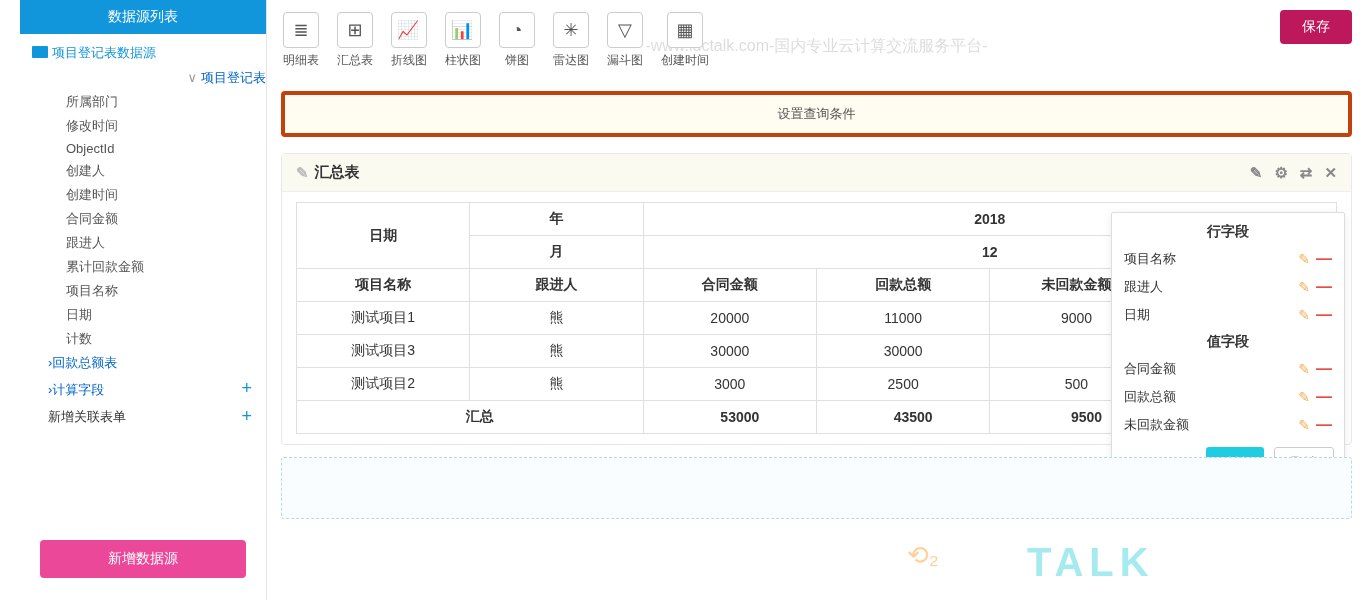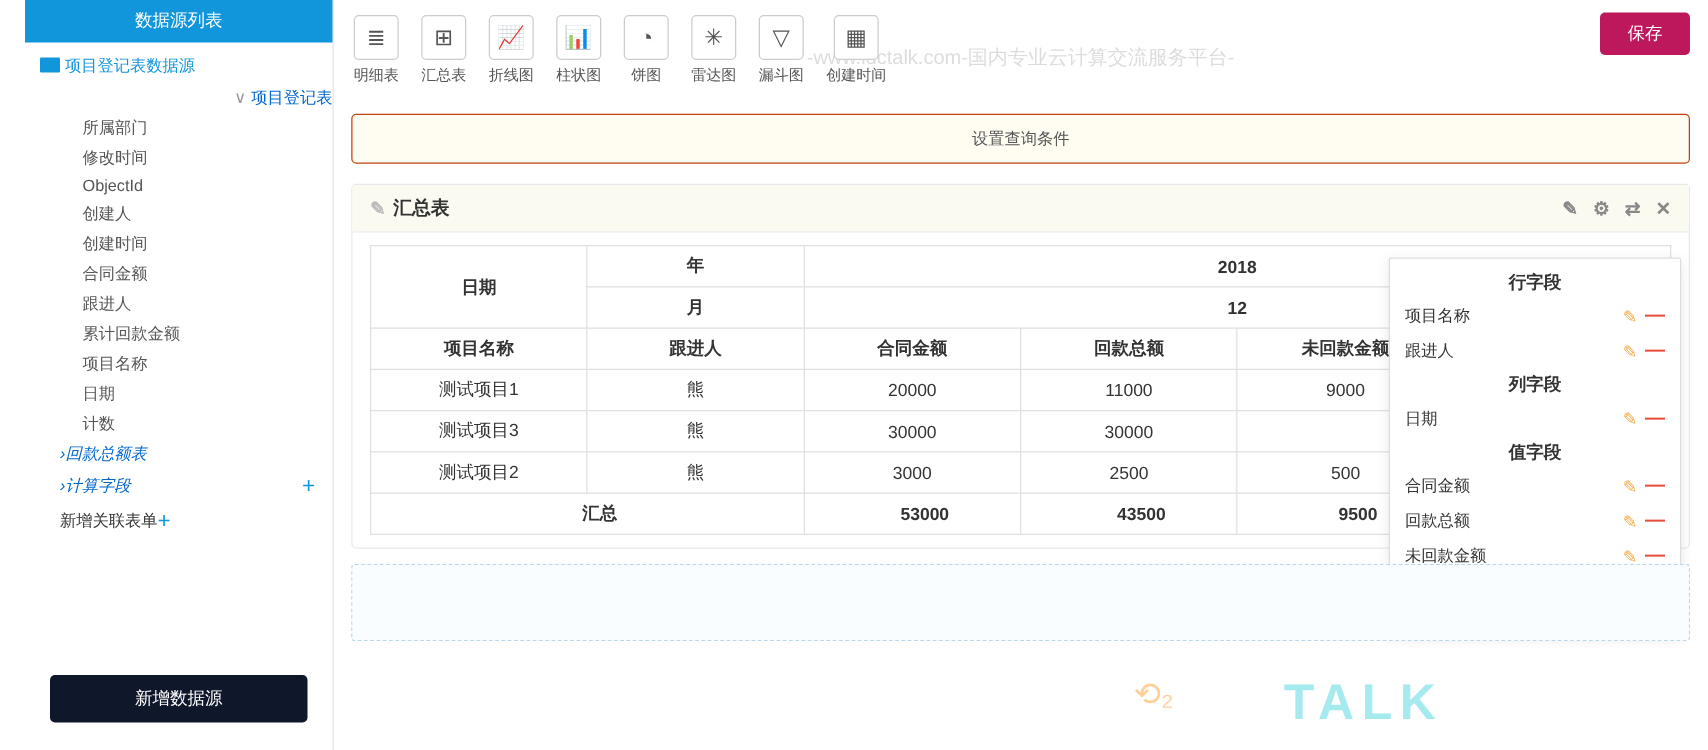--- a/index.html
+++ b/index.html
@@ -7,42 +7,42 @@
 .container { display:flex; height:600px;margin-left:20px; }
 .sidebar { width:247px; border-right:1px solid #e5e5e5; display:flex; flex-direction:column; background:#fff; }
 .sidebar-header { background:#1296db; color:#fff; text-align:center; padding:8px 0; font-size:14px; }
 .tree { flex:1; overflow:auto; padding:6px 0 6px 10px; }
 .tree-node { padding:3px 0; cursor:pointer; color:#333; }
 .tree-root { color:#1296db; padding:4px 0 4px 2px; }
 .tree-root .folder-icon{display:inline-block;width:16px;height:12px;background:#1296db;border-radius:1px;margin-right:4px;vertical-align:-1px;}
 .tree-l1 { padding-left:18px; color:#0066cc;text-align:right; }
 .tree-l1 .caret{color:#999;margin-right:4px;}
 .tree-l2 { padding-left:36px; color:#555; }
-.tree-l1b { padding-left:18px; color:#0066cc; display:flex;justify-content:space-between;align-items:center; padding-right:14px;font-style:italic;}
-.tree-add { padding:4px 10px 4px 18px; display:flex;align-items:center; color:#333; padding-right:14px;}
+.tree-l1b { padding-left:18px; color:#0066cc; display:flex;justify-content:space-between;align-items:flex-end; padding-right:14px;}
+.tree-add { padding:4px 10px 4px 18px; display:flex;justify-content:space-between;align-items:center; color:#333; padding-right:14px;gap:45px;}
 .plus-icon{color:#1296db;font-size:18px;}
 .sidebar-bottom { padding:14px 20px 22px 20px; }
-.btn-green { width:100%; background:#0f172a; color:#fff; border:none; border-radius:4px; padding:10px 0; font-size:14px; cursor:pointer; }
+.btn-green { width:100%; background:#ec4899; color:#fff; border:none; border-radius:4px; padding:10px 0; font-size:14px; cursor:pointer; }
 
 .main { flex:1; position:relative; padding:10px 14px 14px 14px; overflow:hidden; }
 .watermark { position:absolute; left:0; right:0; text-align:center; color:#bbb; font-size:16px; pointer-events:none; z-index:0; opacity:.5;}
 .wm1{top:36px;} .wm2{top:318px;}
 .wm-cloud{position:absolute;top:540px;left:640px;color:#ff8a00;opacity:.4;font-size:26px;}
 .wm-talk{position:absolute;top:540px;left:760px;color:#00c4cf;opacity:.35;font-size:40px;letter-spacing:6px;font-weight:700;text-align:center;}
 .wm-talk2{position:absolute;top:215px;left:560px;color:#00c4cf;opacity:.18;font-size:44px;letter-spacing:8px;font-weight:700;}
 .wm-yun{position:absolute;top:540px;left:960px;color:#666;opacity:.25;font-size:36px;font-weight:600;}
 
 .toolbar { display:flex; align-items:flex-start; gap:20px; position:relative; z-index:1; }
 .chart-types{display:flex;gap:14px;}
 .chart-type { display:flex;flex-direction:column;align-items:center;gap:4px;cursor:pointer;padding:2px 2px; }
 .chart-type .icon-box{width:36px;height:36px;border:1px solid #ccc;border-radius:4px;display:flex;align-items:center;justify-content:center;font-size:18px;color:#555;background:#fff;}
 .chart-type .lbl{font-size:12px;color:#555;}
 .btn-save{margin-left:auto;background:#be185d;color:#fff;border:none;border-radius:4px;padding:8px 22px;font-size:14px;cursor:pointer;}
 
-.query-bar{margin-top:20px;border:1px solid #c2410c;background:#fffdf2;border-radius:4px;text-align:center;padding:10px 0;color:#555;position:relative;z-index:1;}
+.query-bar{margin-top:20px;border:4px solid #c2410c;background:#fffdf2;border-radius:4px;text-align:center;padding:10px 0;color:#555;position:relative;z-index:1;}
 
 .panel{margin-top:16px;border:1px solid #e8e8e8;border-radius:4px;background:#fff;position:relative;z-index:1;}
 .panel-header{background:#fbfaf1;border-bottom:1px solid #eee;padding:9px 14px;display:flex;align-items:center;gap:6px;font-size:15px;font-weight:600;color:#333;}
 .panel-header .edit-icon{color:#bbb;}
 .panel-header .tools{margin-left:auto;display:flex;gap:12px;color:#888;}
 .panel-header .tools span{cursor:pointer;font-size:15px;}
 .panel-body{padding:10px 14px;position:relative;}
 
 table{border-collapse:collapse;width:100%;text-align:center;table-layout:fixed;}
 th,td{border:1px solid #e0e0e0;padding:7px 4px;font-size:14px;color:#333;font-weight:normal;}
@@ -227,21 +227,20 @@
                 </span>
               </div>
               <div class="field-row">
                 <span>跟进人</span>
                 <span class="field-actions">
                   <span class="edit-sm">✎</span>
                   <span class="del-sm">—</span>
                 </span>
               </div>
             </div>
-          <div class="field-section-title">列字段</div>
           <div id="col-fields">
               <div class="field-row">
                 <span>日期</span>
                 <span class="field-actions">
                   <span class="edit-sm">✎</span>
                   <span class="del-sm">—</span>
                 </span>
               </div>
             </div>
           <div class="field-section-title">值字段</div>

